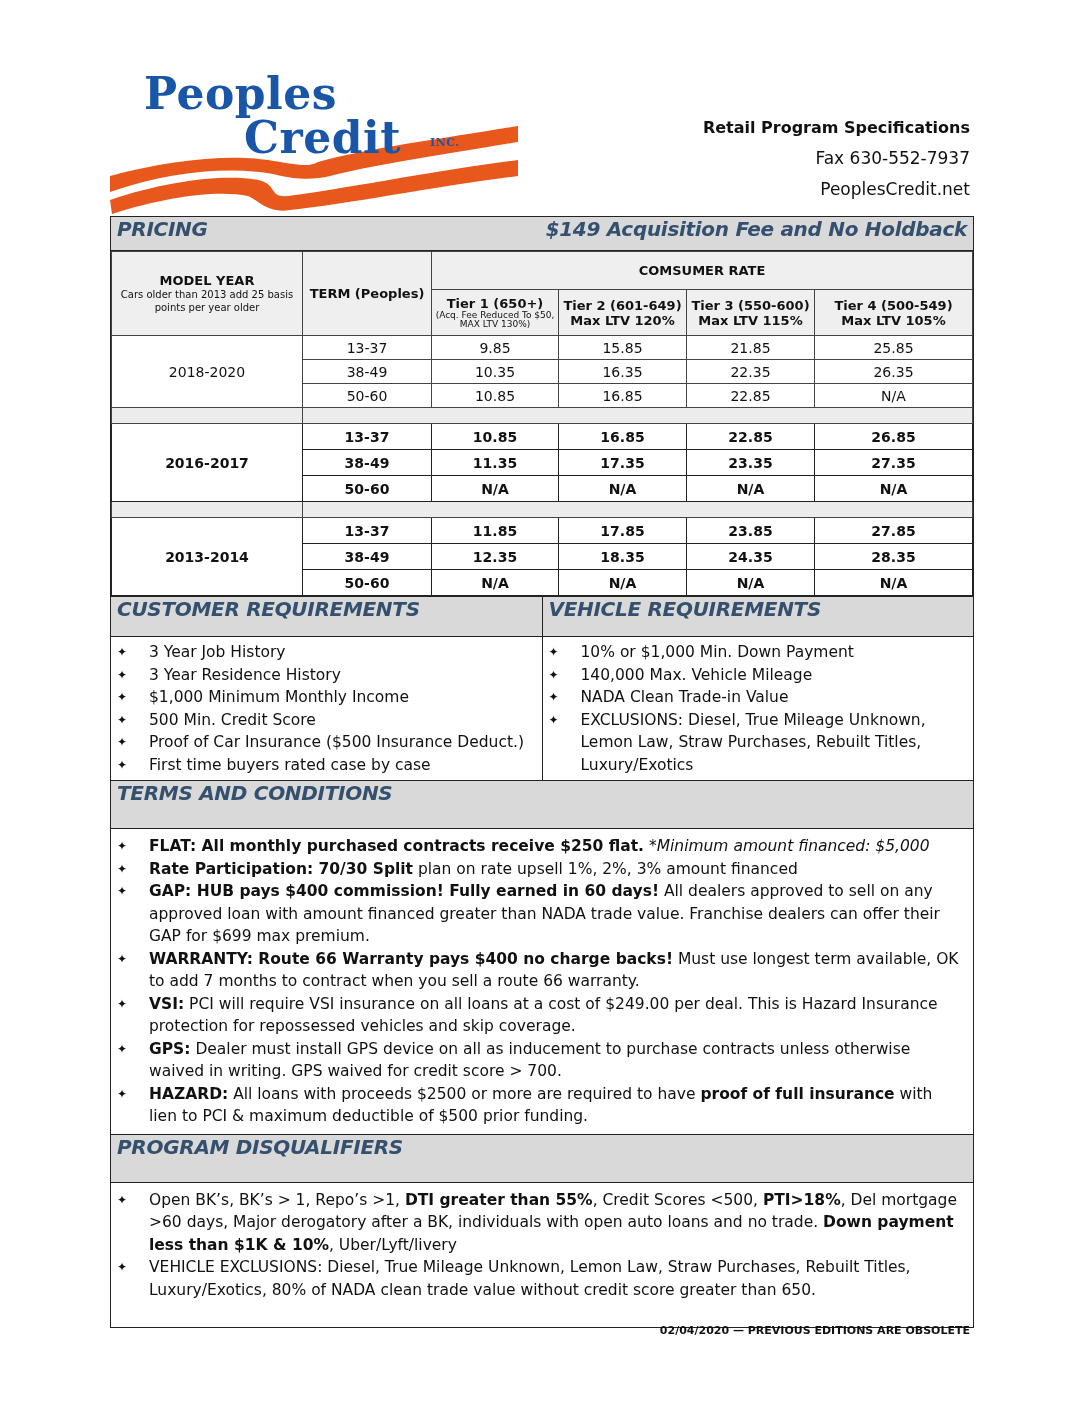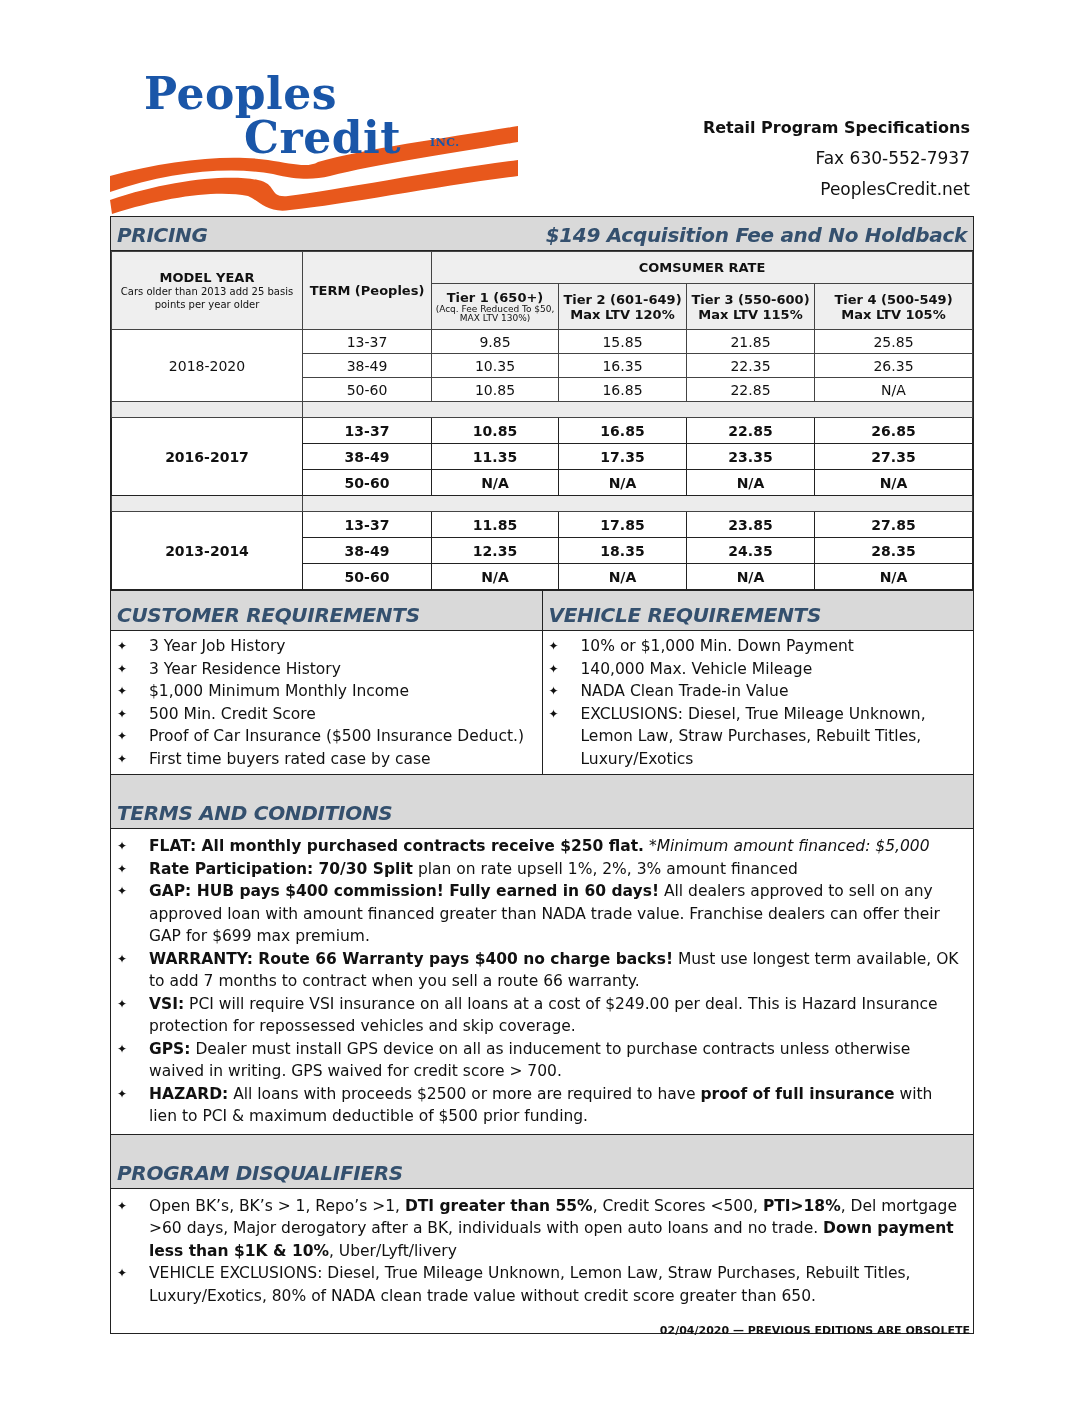--- a/index.html
+++ b/index.html
@@ -14,21 +14,21 @@
   .logo-inc { left: 322px; top: 68px; font-size: 11px; }
   .logo svg { position: absolute; left: 0; top: 0; }
 
   .contact { position: absolute; right: 118px; top: 76px; text-align: right; font-family: "DejaVu Sans", sans-serif; }
   .contact div { font-size: 17px; line-height: 31px; color: #111; }
   .contact .spec-title { font-weight: bold; font-size: 16px; margin-top: 36px; }
 
   
   .frame { position: absolute; left: 110px; top: 216px; width: 864px; border: 1.5px solid #222; }
 
-  .section-bar { background: #d9d9d9; height: 34px; display: flex; align-items: flex-end; justify-content: space-between; padding: 0 6px 3px 6px; border-bottom: 1.5px solid #222; }
+  .section-bar { background: #d9d9d9; height: 34px; display: flex; justify-content: space-between; padding: 0 6px 3px 6px; border-bottom: 1.5px solid #222; }
   .section-title { font-family: "DejaVu Sans", sans-serif; font-style: italic; font-weight: bold; color: #34506e; font-size: 20px; letter-spacing: -0.3px; }
   .section-sub { font-family: "DejaVu Sans", sans-serif; font-style: italic; font-weight: bold; color: #34506e; font-size: 20px; letter-spacing: -0.3px; }
 
   table.pricing { width: 100%; border-collapse: collapse; table-layout: fixed; font-family: "DejaVu Sans", sans-serif; }
   table.pricing td, table.pricing th { border: 1px solid #444; text-align: center; vertical-align: middle; }
   table.pricing th { background: #efefef; font-weight: bold; font-size: 13px; }
   .th-model { font-size: 14px; }
   .th-model-note { font-weight: normal; font-size: 10px; line-height: 13px; display: block; }
   .th-term { font-size: 14px; }
   .tier-sub { font-weight: normal; font-size: 9px; line-height: 9px; display: block; }
@@ -41,21 +41,21 @@
   .req-wrap { display: flex; border-top: 1.5px solid #222; }
   .req-col { flex: 1; }
   .req-col + .req-col { border-left: 1.5px solid #222; }
   .req-col .section-bar { height: 40px; }
 
   ul.bullets { list-style: none; padding: 4px 8px 4px 6px; font-family: "DejaVu Sans", sans-serif; font-size: 15.5px; }
   ul.bullets li { position: relative; padding-left: 32px; line-height: 22.5px; }
   ul.bullets li .bullet { position: absolute; left: 0; top: 0; font-size: 12px; }
 
   .block { border-top: 1.5px solid #222; }
-  .block .section-bar { height: 54px; }
+  .block .section-bar { height: 48px; }
   ul.terms { font-size: 15.5px; padding: 6px 10px 6px 6px; }
   ul.terms li { line-height: 22.5px; }
   .b { font-weight: bold; }
   .i { font-style: italic; }
 
   .footer { position: absolute; right: 118px; top: 1324px; font-family: "DejaVu Sans", sans-serif; font-size: 11px; font-weight: bold; color: #111; }
 </style>
 </head>
 <body>
 
@@ -91,21 +91,21 @@
         <col style="width:128px">
         <col style="width:158px">
     </colgroup>
     <tbody>
         <tr>
       <th rowspan="2" class="th-model">
         <span>MODEL YEAR</span>
         <span class="th-model-note">Cars older than 2013  add  25 basis points per year older</span>
       </th>
       <th rowspan="2" class="th-term">TERM (Peoples)</th>
-      <th colspan="4" style="height:32px;">COMSUMER RATE</th>
+      <th colspan="4" style="height:38px;">COMSUMER RATE</th>
     </tr>
     <tr style="height:46px;">
       <th>
         <span>Tier 1 (650+)</span>
         <span class="tier-sub">(Acq. Fee Reduced To $50, MAX LTV 130%)</span>
       </th>
       <th>
         <span>Tier 2 (601-649)</span><br>
         <span>Max LTV 120%</span>
       </th>

